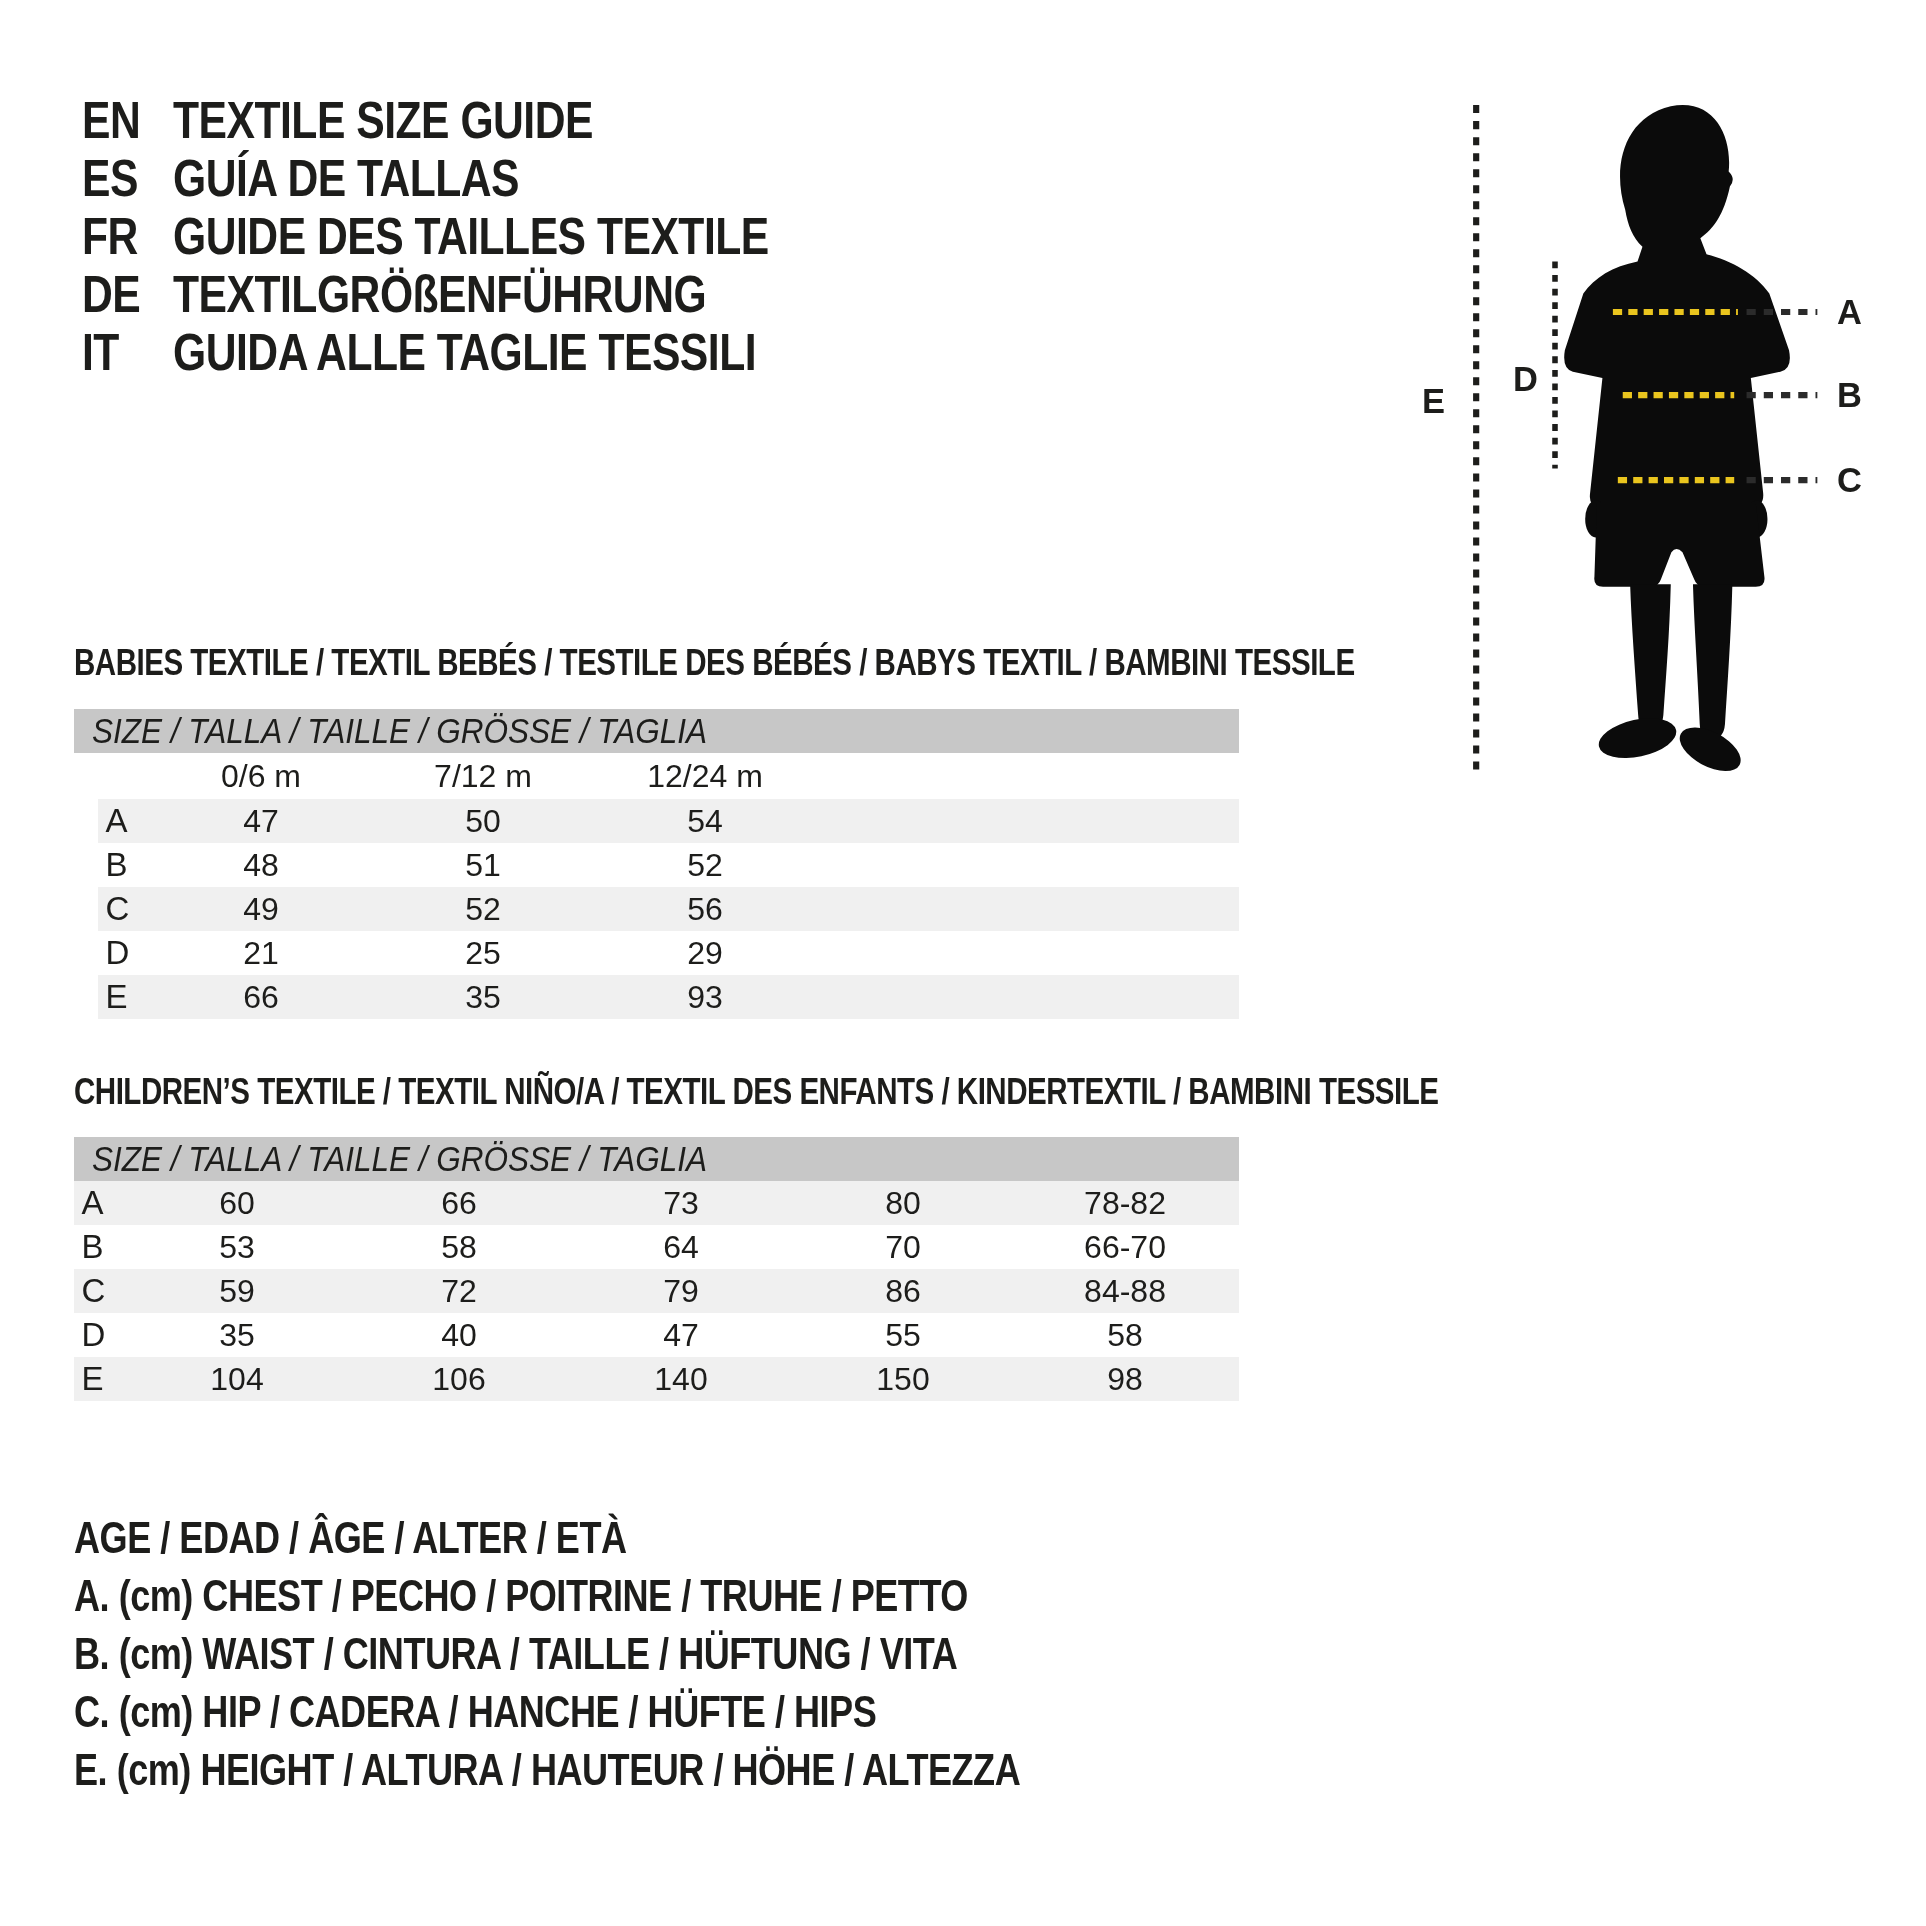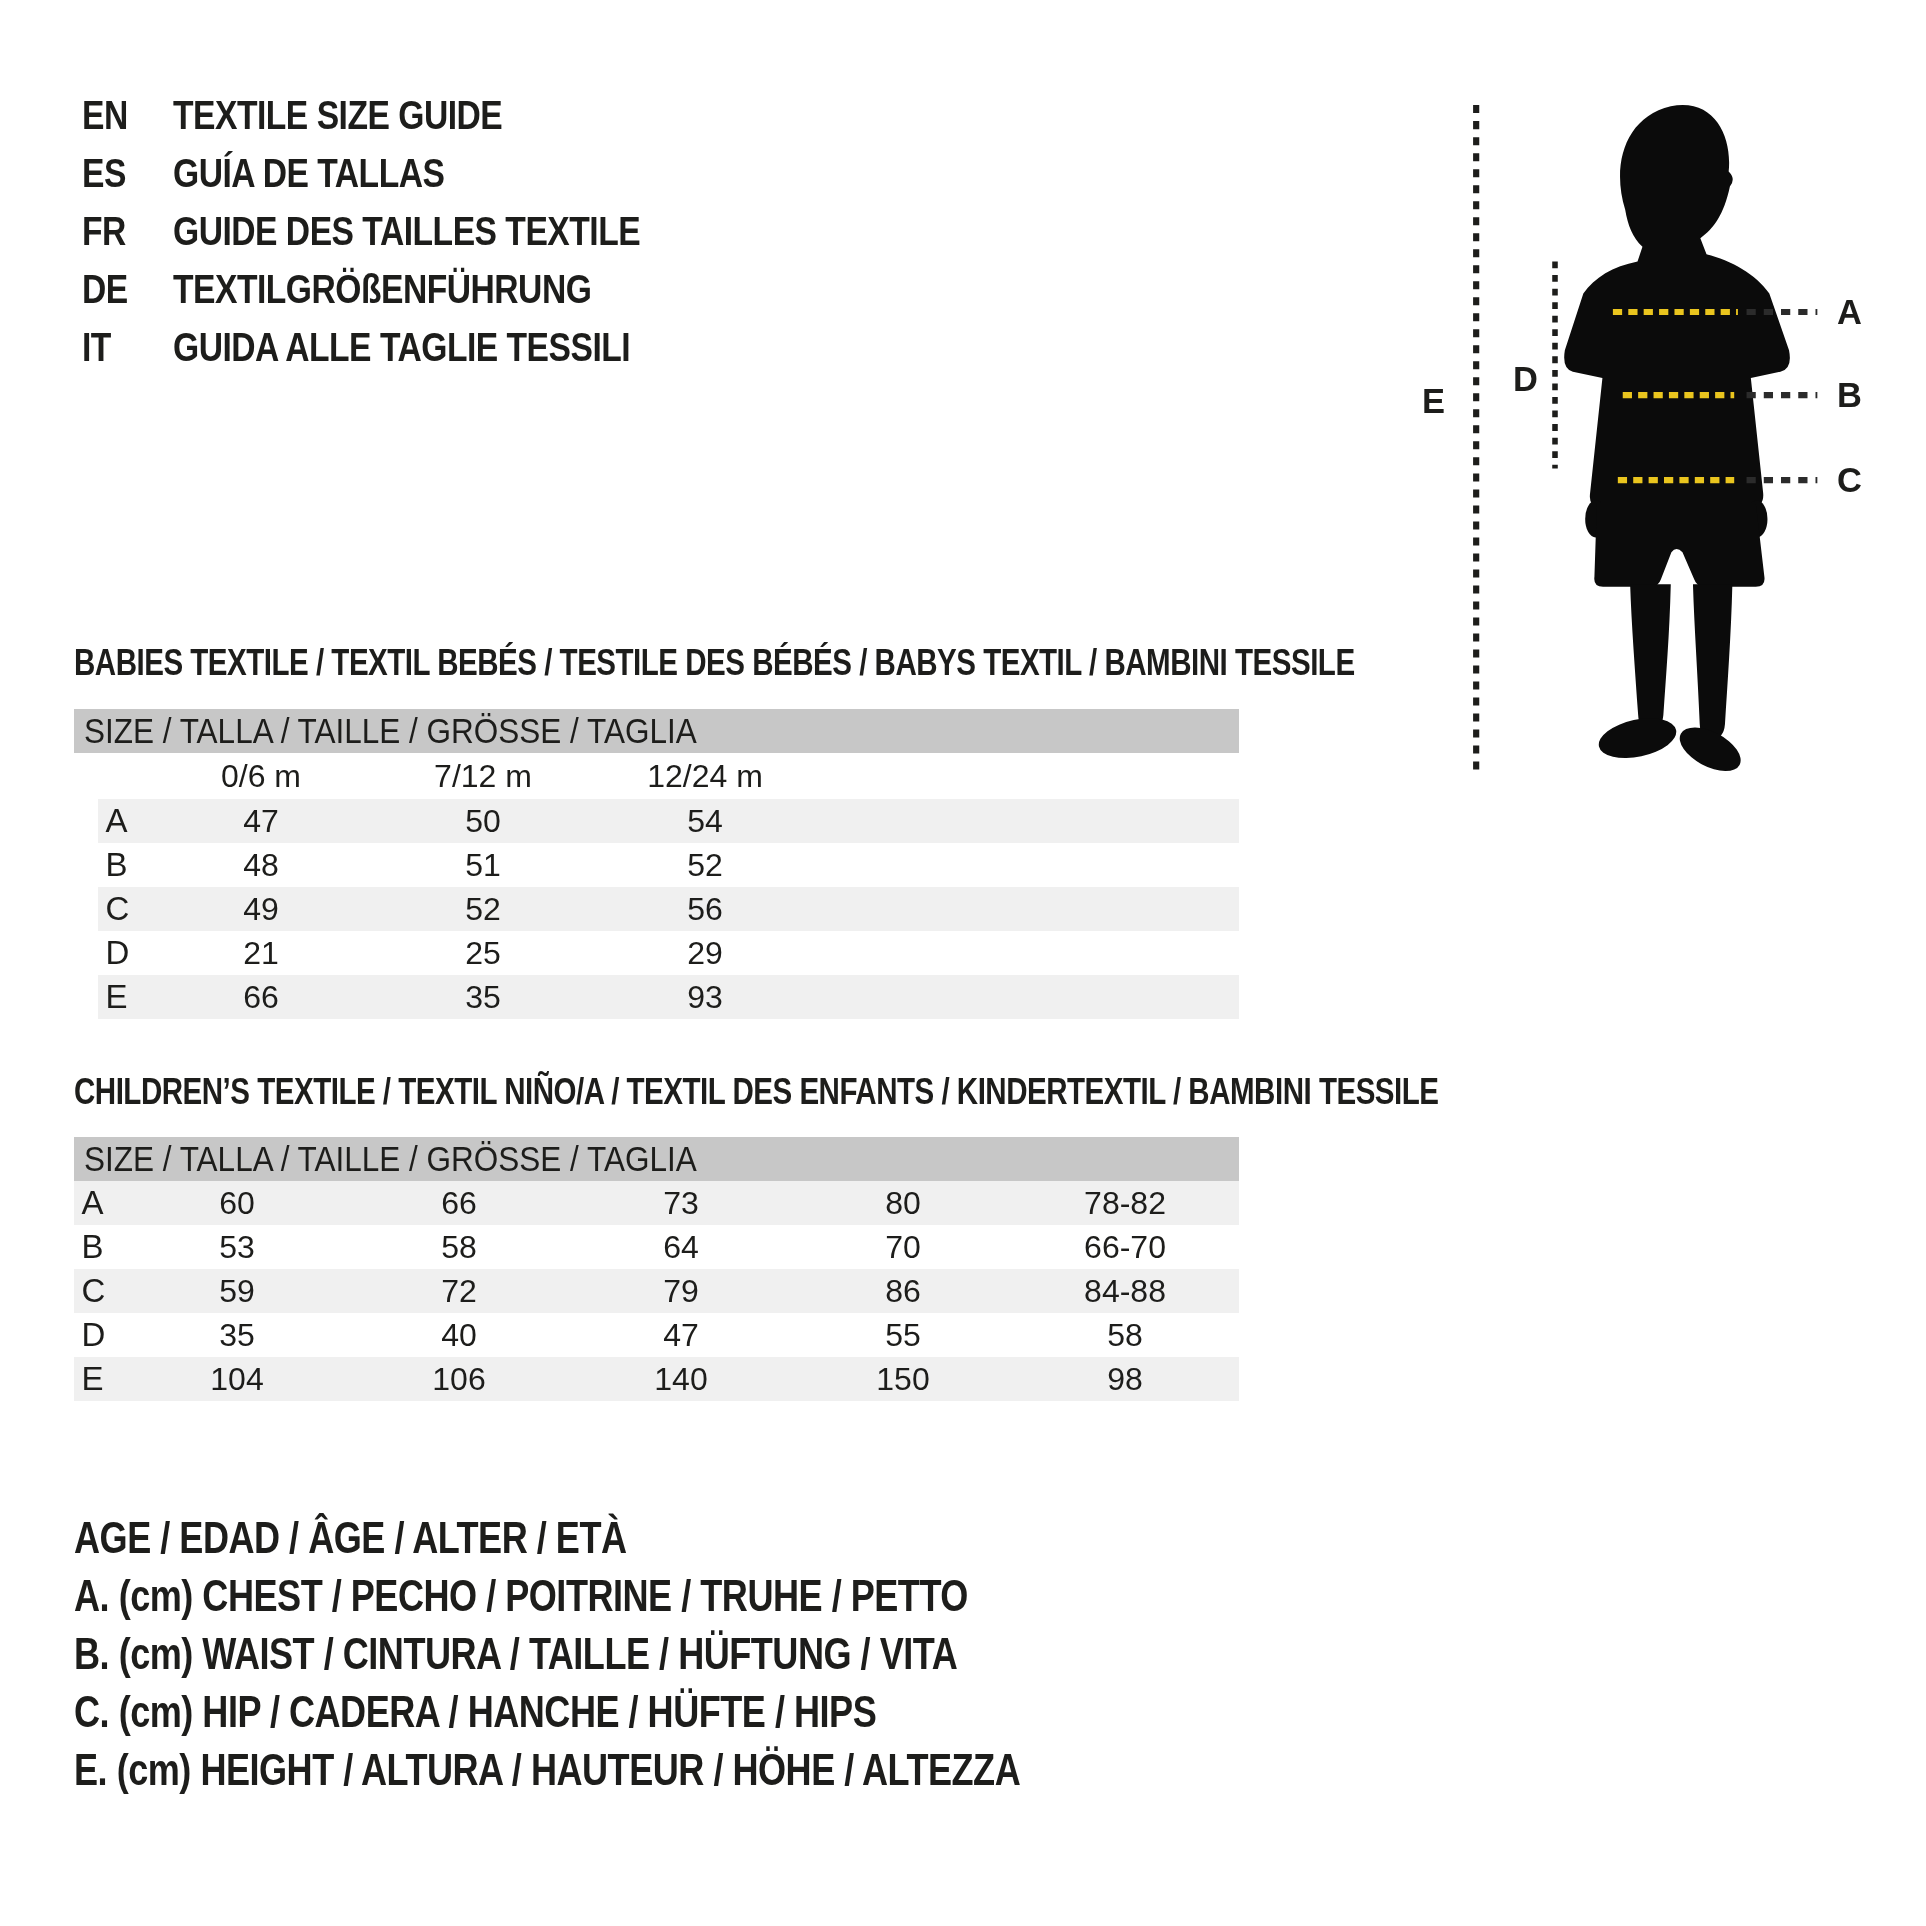--- a/index.html
+++ b/index.html
@@ -8,28 +8,28 @@
     font-family:"Liberation Sans","DejaVu Sans",sans-serif;
     color:#1d1d1b;
   }
   .abs{position:absolute;}
   
   .cx{display:inline-block;transform:scaleX(.82);transform-origin:0 50%;white-space:nowrap;}
   .cx9{display:inline-block;transform:scaleX(.9);transform-origin:0 50%;white-space:nowrap;}
 
   
   .langs{left:82px;top:92px;}
-  .lang-row{display:flex;height:58px;align-items:flex-start;font-size:41px;font-weight:700;letter-spacing:-0.6px;}
+  .lang-row{display:flex;height:58px;align-items:flex-end;font-size:52px;font-weight:700;letter-spacing:-0.6px;}
   .lang-code{width:91px;flex:none;}
   
   .section-title{font-size:36px;font-weight:700;letter-spacing:-0.6px;white-space:nowrap;}
   
   .size-bar{width:1165px;height:44px;background:#c7c7c7;display:flex;align-items:center;
             font-size:35px;font-weight:400;padding-left:0;}
-  .size-bar .pad{padding-left:10px;}
+  .size-bar .pad{padding-left:18px;font-style:italic;}
   
   .size-table{width:1165px;}
   .t-row{display:grid;height:44px;align-items:center;font-size:32px;font-weight:400;}
   .t-row.babies{grid-template-columns:52px 222px 222px 222px 1fr;margin-left:24px;}
   .t-row.children{grid-template-columns:52px 222px 222px 222px 222px 222px 1fr;}
   .t-row.head{height:46px;}
   .t-row.stripe{background:#f0f0f0;}
   .cell{text-align:center;}
   .rlabel{padding-left:7.4px;font-size:33px;}
   

